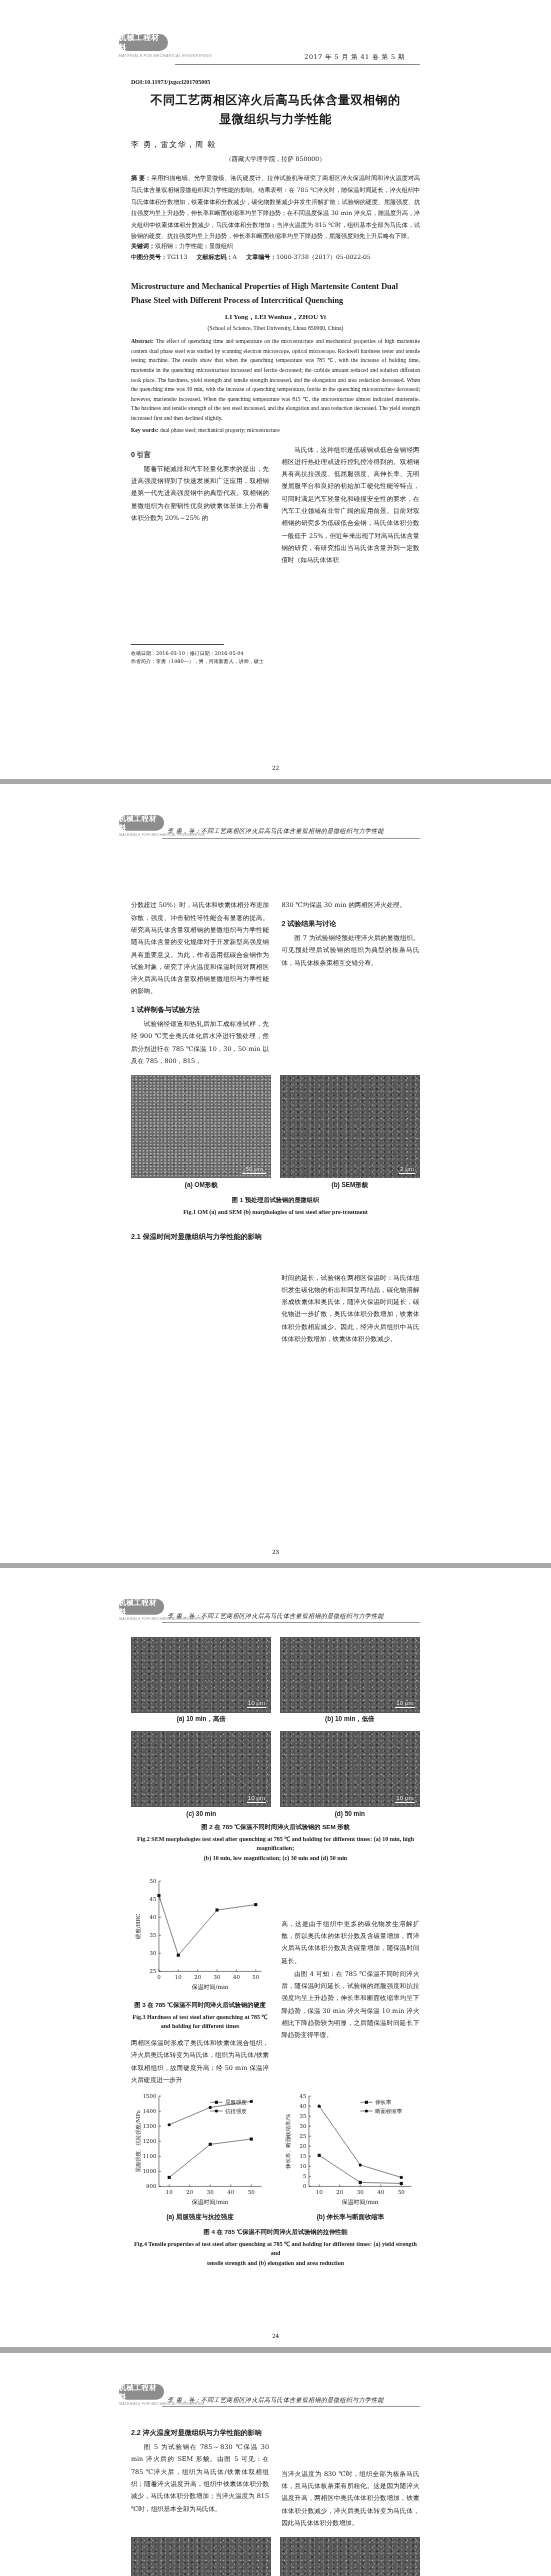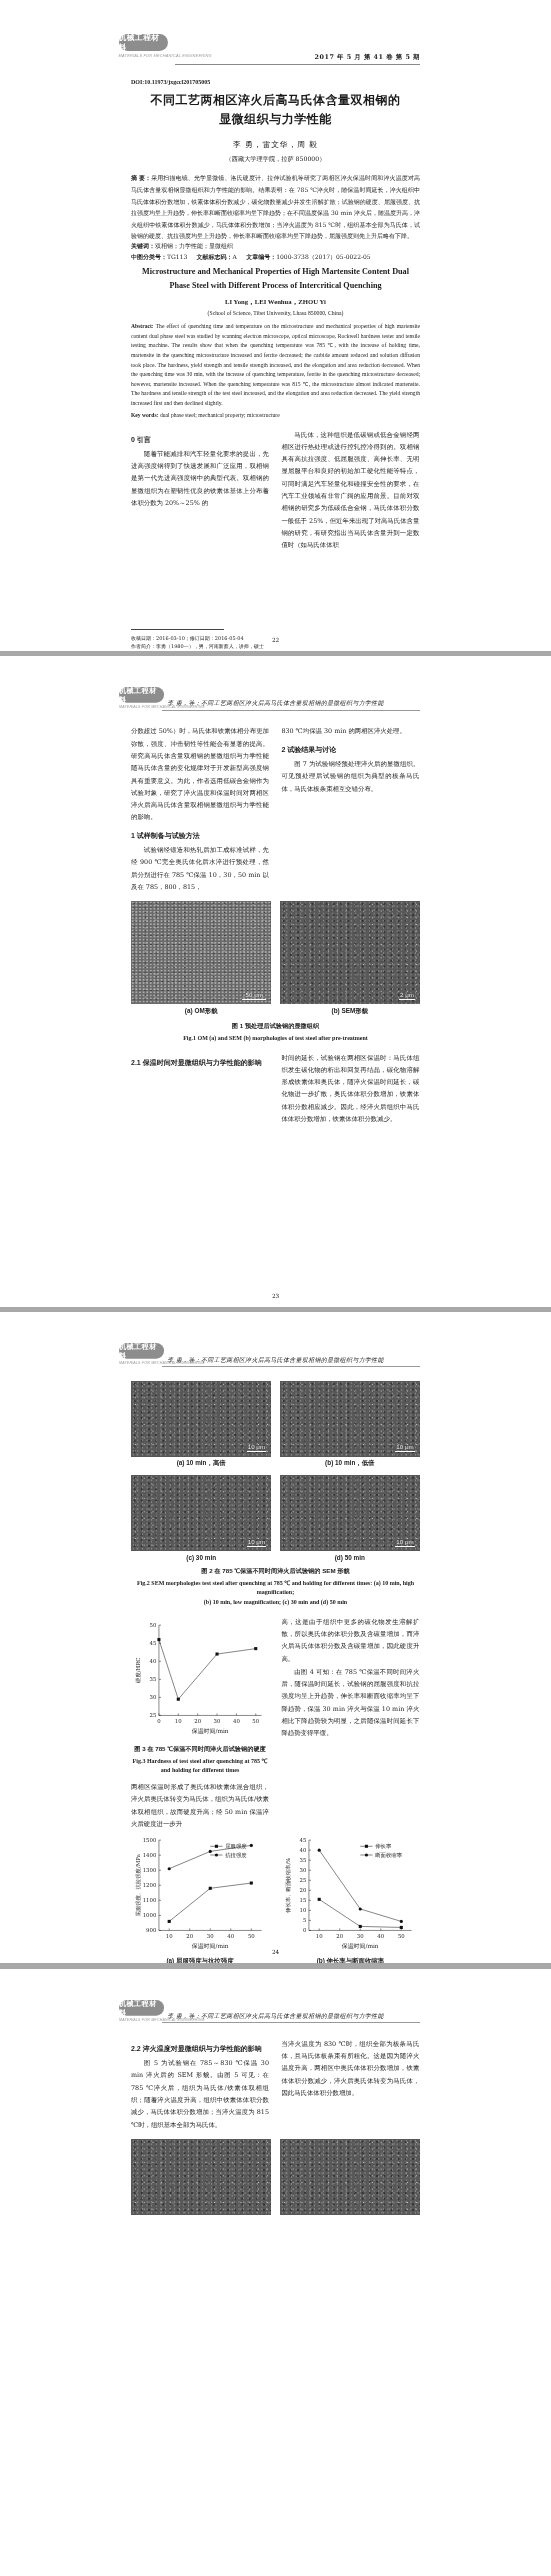--- a/index.html
+++ b/index.html
@@ -1,55 +1,55 @@
 <!DOCTYPE html>
 <html style="font-size:8.2px"><head>
 <meta charset="utf-8">
 <style>
   html,body{margin:0;padding:0;background:#ffffff;}
   body{width:551px;font-family:"DejaVu Serif","Liberation Serif",serif;color:#1b1b1b;}
-  .page{width:551px;height:651px;background:#fff;position:relative;overflow:hidden;}
+  .page{width:551px;height:779px;background:#fff;position:relative;overflow:hidden;}
   .sep{width:551px;height:5.2px;background:#a8a8a8;}
   .content{width:289px;margin:0 auto;position:relative;height:100%;box-sizing:border-box;padding-top:15.5px;}
   
   .jheader{position:relative;height:38px;margin-top:18.5px;}
   .logo{position:absolute;left:-12.4px;top:0;width:77px;}
   .logo-badge{width:49px;height:17px;background:#8d8d8d;border-radius:8.8px;color:#fff;
     display:flex;align-items:center;justify-content:center;font-weight:bold;font-size:7.7px;
     font-family:"Liberation Sans",sans-serif;letter-spacing:0.5px;}
   .logo-en{font-size:3.9px;color:#9a9a9a;font-style:italic;letter-spacing:0.2px;margin-top:2.1px;
     font-family:"Liberation Sans",sans-serif;white-space:nowrap;}
   .jrule{position:absolute;left:44px;right:0;bottom:6.7px;border-bottom:0.8px solid #8a8a8a;}
-  .issue{position:absolute;right:0;bottom:9.8px;font-size:6.4px;font-weight:bold;letter-spacing:0.5px;}
+  .issue{position:absolute;right:15px;bottom:9.8px;font-size:6.4px;font-weight:normal;letter-spacing:0.5px;}
   
   .rheader{position:relative;height:30px;margin-top:15.5px;}
   .rrule{position:absolute;left:31px;right:0;bottom:6.7px;border-bottom:0.5px solid #9a9a9a;}
   .rtitle{position:absolute;left:0;right:0;bottom:8.8px;text-align:center;font-size:6px;
     font-style:italic;letter-spacing:0.3px;}
   .rheader .logo{transform:scale(.92);transform-origin:left top;}
   
   .doi{font-size:6px;font-weight:bold;margin-top:7.2px;font-family:"Liberation Serif",serif;}
   .title{font-size:12px;font-weight:600;text-align:center;line-height:1.55;margin-top:6px;letter-spacing:0.5px;}
-  .authors{font-size:7.7px;text-align:center;margin-top:11.3px;letter-spacing:1px;}
+  .authors{font-size:7.7px;margin-top:11.3px;letter-spacing:1px;}
   .affil{font-size:6.2px;text-align:center;margin-top:5.2px;}
   .abs{font-size:6px;line-height:1.9;text-align:justify;margin-top:8.2px;}
   .abs b{font-family:"Liberation Sans",sans-serif;}
   .kwline{font-size:6px;margin-top:1px;}
   .kwline b{font-family:"Liberation Sans",sans-serif;}
   .clcline{font-size:6px;margin-top:2.1px;display:flex;gap:9.3px;}
-  .entitle{font-size:8.2px;font-weight:bold;text-align:center;line-height:1.6;margin-top:3px;
+  .entitle{font-size:8.2px;font-weight:bold;line-height:1.6;margin-top:18px;
     font-family:"Liberation Serif",serif;}
   .enauth{font-size:6.7px;font-weight:bold;text-align:center;margin-top:6.2px;font-family:"Liberation Serif",serif;}
   .enaffil{font-size:5.7px;text-align:center;margin-top:3.1px;font-family:"Liberation Serif",serif;}
   .enabs{font-size:5.6px;line-height:1.72;text-align:justify;margin-top:6.2px;font-family:"Liberation Serif",serif;}
   
   .cols{display:flex;gap:12.4px;margin-top:8.2px;}
   .col{width:138px;display:flex;flex-direction:column;}
   .p{font-size:6.4px;line-height:1.92;text-align:justify;text-indent:2em;margin:0 0 1px 0;}
-  .p.noind{text-indent:0;}
+  .p.noind{text-indent:0;margin-top:46px;}
   .h{font-weight:bold;font-size:7px;margin:6.2px 0 3.1px 0;font-family:"Liberation Sans",sans-serif;}
   .spacer{flex:1;}
   .fnote{margin-top:7.2px;}
   .fnote-rule{width:93px;border-top:0.5px solid #444;margin-bottom:3.1px;}
   .fnote-line{font-size:5px;line-height:1.7;}
   .pno{position:absolute;bottom:8.2px;left:0;right:0;text-align:center;font-size:5.7px;}
   
   .figrow{display:flex;gap:8.2px;margin-top:7.2px;}
   .figcell{flex:1;}
   .micro{position:relative;width:100%;height:103px;background-color:#585858;
@@ -309,21 +309,21 @@
               <text x="177" y="25.5">屈服强度</text>
               <line x1="148" y1="39" x2="172" y2="39" stroke="#111"></line>
               <circle cx="160" cy="39" r="3.1" fill="#111"></circle>
               <text x="177" y="42.5">抗拉强度</text>
               <text x="148" y="220" text-anchor="middle" font-size="11.5">保温时间/min</text>
               <text x="12" y="98" text-anchor="middle" font-size="10.5" transform="rotate(-90 12 98)">屈服强度、抗拉强度/MPa</text>
             </svg></div>
         <div class="sub">(a) 屈服强度与抗拉强度</div>
       </div>
       <div class="col">
-        <p class="p noind">高，这是由于组织中更多的碳化物发生溶解扩散，所以奥氏体的体积分数及含碳量增加，而淬火后马氏体体积分数及含碳量增加，因此硬度升高。</p>
+        <p class="p noind">高，这是由于组织中更多的碳化物发生溶解扩散，所以奥氏体的体积分数及含碳量增加，而淬火后马氏体体积分数及含碳量增加，随保温时间延长。</p>
         <p class="p">由图 4 可知：在 785 ℃保温不同时间淬火后，随保温时间延长，试验钢的屈服强度和抗拉强度均呈上升趋势，伸长率和断面收缩率均呈下降趋势，保温 30 min 淬火与保温 10 min 淬火相比下降趋势较为明显，之后随保温时间延长下降趋势变得平缓。</p>
         <div class="spacer"></div>
         <div class="chart"><svg width="133" height="117" xmlns="http://www.w3.org/2000/svg" font-family="DejaVu Serif,serif" font-size="10.5" fill="#1a1a1a" viewBox="0 0 258 228">
               <line x1="48" y1="10" x2="48" y2="186" stroke="#1a1a1a"></line>
               <line x1="48" y1="186" x2="248" y2="186" stroke="#1a1a1a"></line>
               <line x1="68" y1="186" x2="68" y2="182" stroke="#1a1a1a"></line>
               <text x="68" y="200" text-anchor="middle">10</text>
               <line x1="108" y1="186" x2="108" y2="182" stroke="#1a1a1a"></line>
               <text x="108" y="200" text-anchor="middle">20</text>
               <line x1="148" y1="186" x2="148" y2="182" stroke="#1a1a1a"></line>

